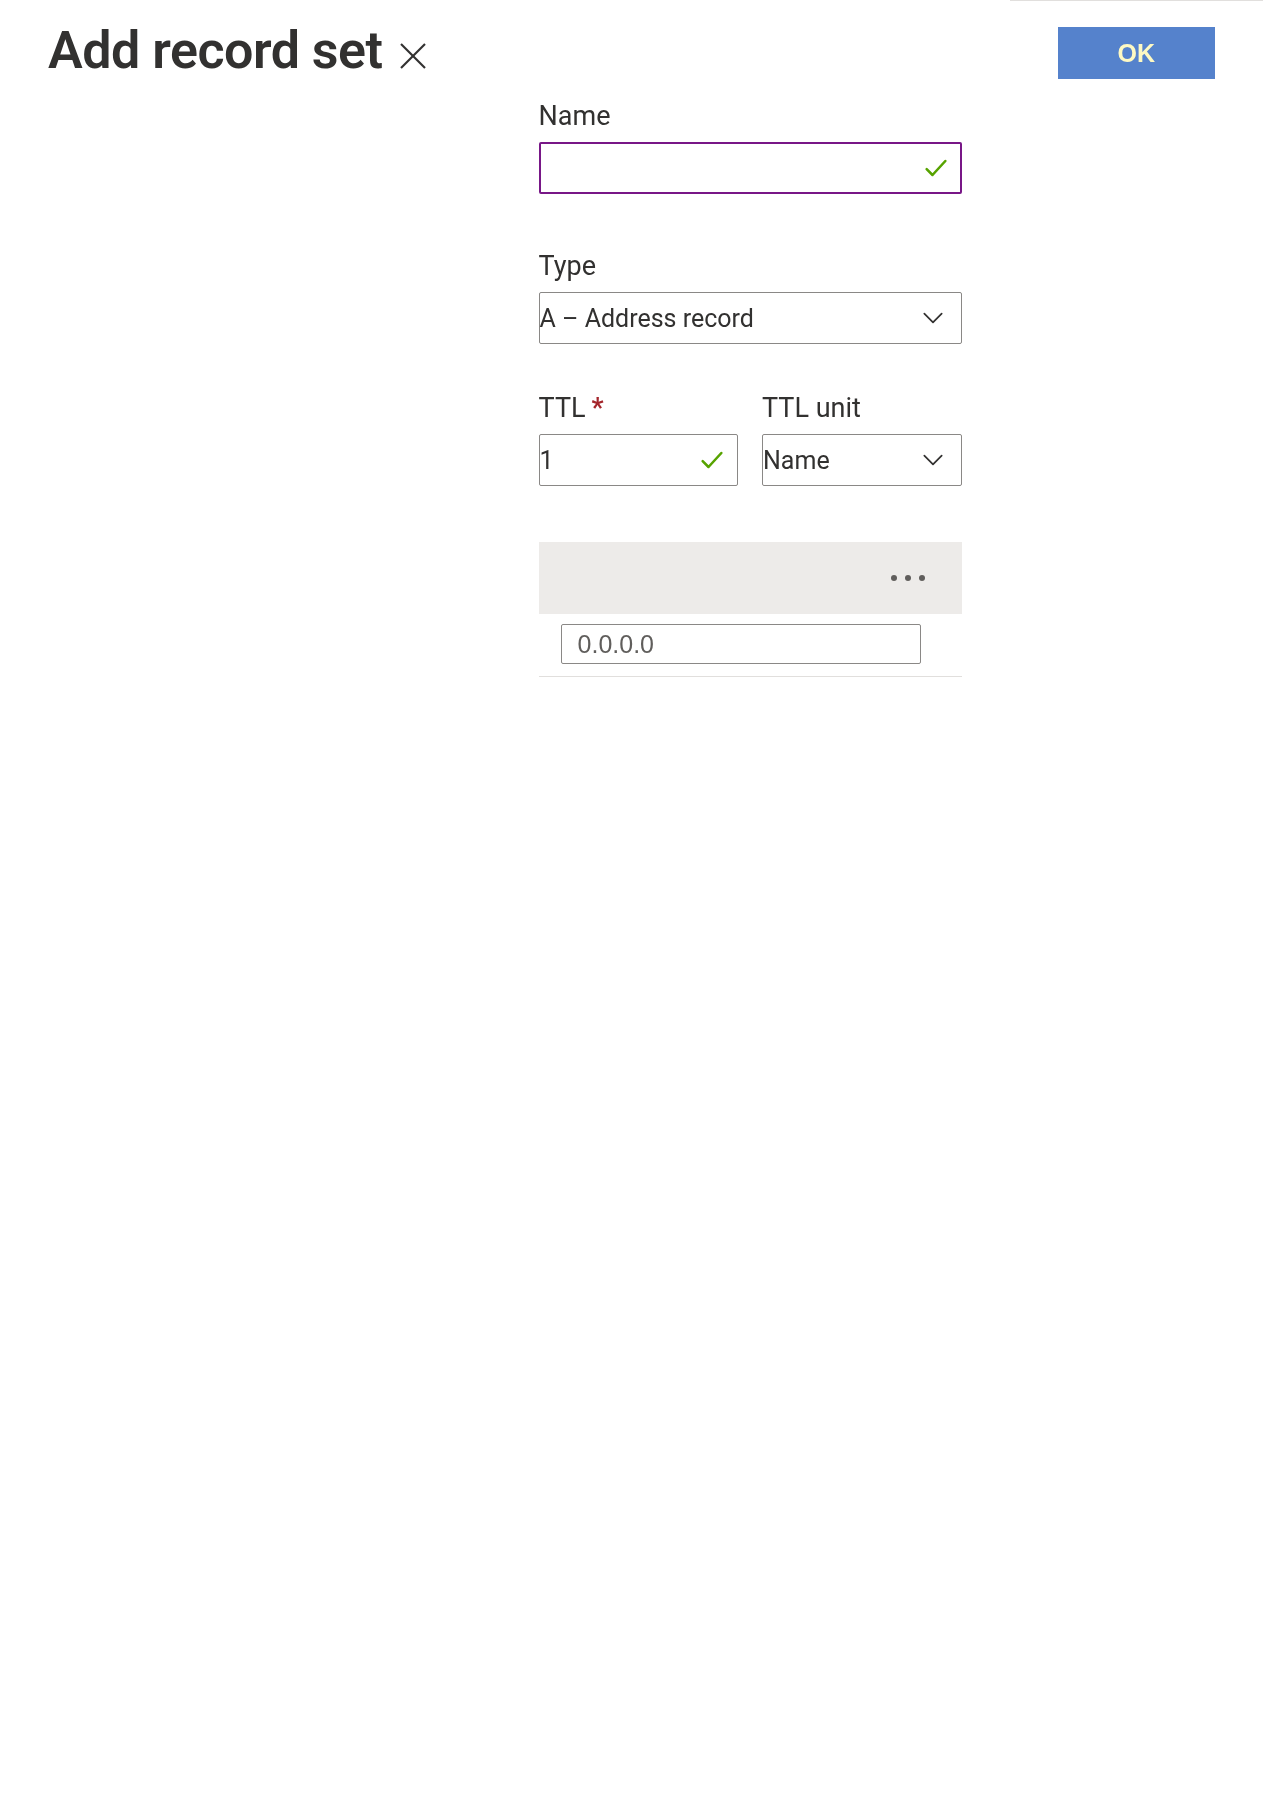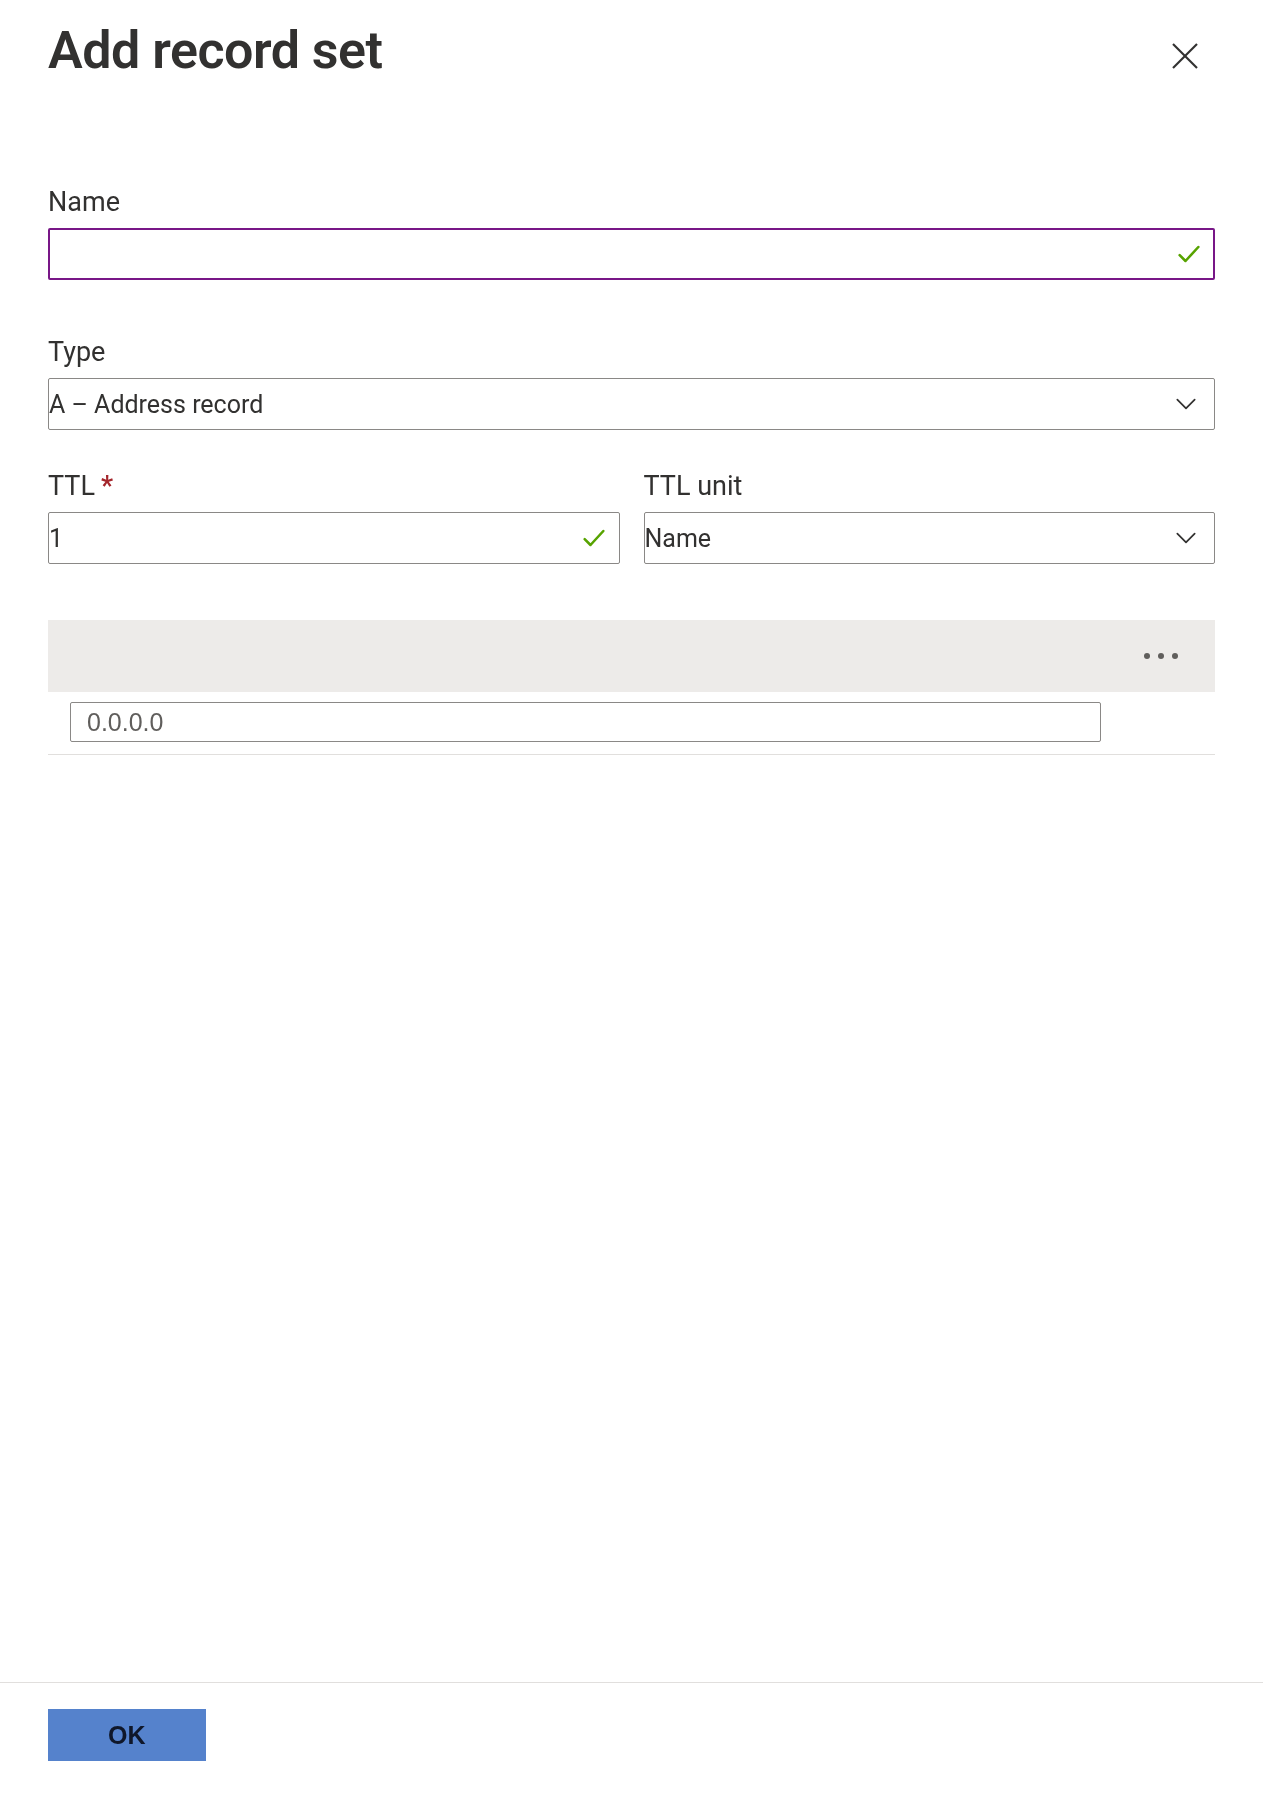--- a/index.html
+++ b/index.html
@@ -7,21 +7,21 @@
     margin: 0; padding: 0;
     font-family: "Segoe UI", -apple-system, BlinkMacSystemFont, Roboto, Helvetica, Arial, sans-serif;
     color: #323130;
     background: #ffffff;
     width: 1263px; height: 1797px;
   }
   .panel {
     position: relative;
     width: 1263px; height: 1797px;
     padding: 0;
-    display: flex; flex-direction: column;
+    display: flex; flex-direction: row;
   }
   .header {
     display: flex; align-items: flex-start;
     padding: 20px 48px 0 48px;
   }
   .title {
     font-size: 52px;
     font-weight: 600;
     letter-spacing: -0.5px;
     margin: 0;
@@ -81,21 +81,21 @@
     position: absolute;
     right: 16px; top: 50%; transform: translateY(-50%);
     color: #323130;
     pointer-events: none;
   }
   .chevron-icon svg { width: 26px; height: 26px; display:block; }
 
   .row {
     display: flex; gap: 24px;
   }
-  .col { flex: 1; }
+  .col { flex: 1; margin-top: 8px; }
 
   .group { margin-bottom: 56px; }
   .group.tight { margin-bottom: 40px; }
 
   
   .section-heading {
     font-size: 27px;
     font-weight: 600;
     margin: 0 0 20px 20px;
   }
@@ -128,21 +128,21 @@
   }
   .ip-input::placeholder { color: #605e5c; }
 
   
   .footer {
     border-top: 1px solid #e1dfdd;
     padding: 26px 48px 36px 48px;
   }
   .ok-btn {
     background: #5582cc;
-    color: #0f172a;
+    color: #fef9c3;
     border: none;
     height: 52px;
     font-size: 25px;
     font-weight: 600;
     padding: 0 60px;
     cursor: pointer;
     border-radius: 0;
   }
 </style>
 </head>

